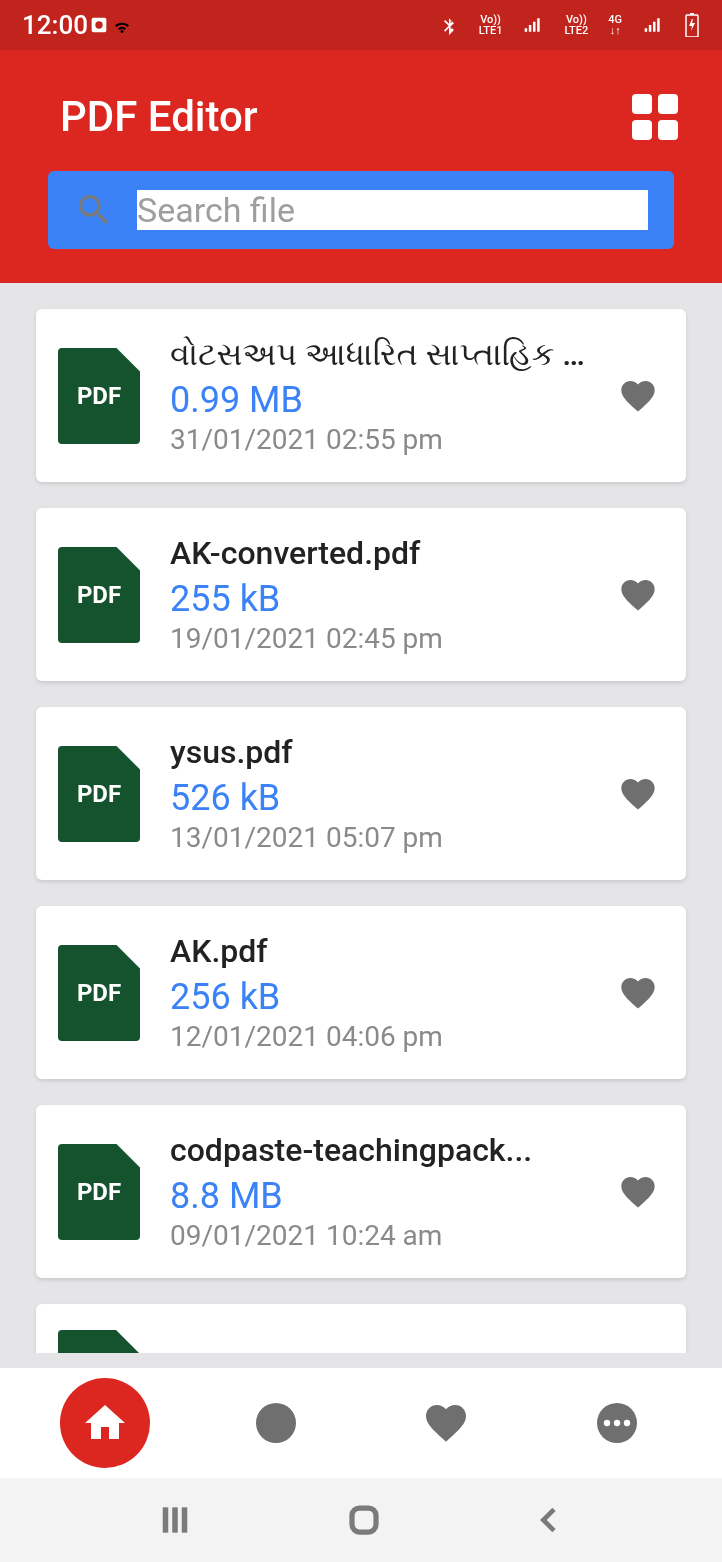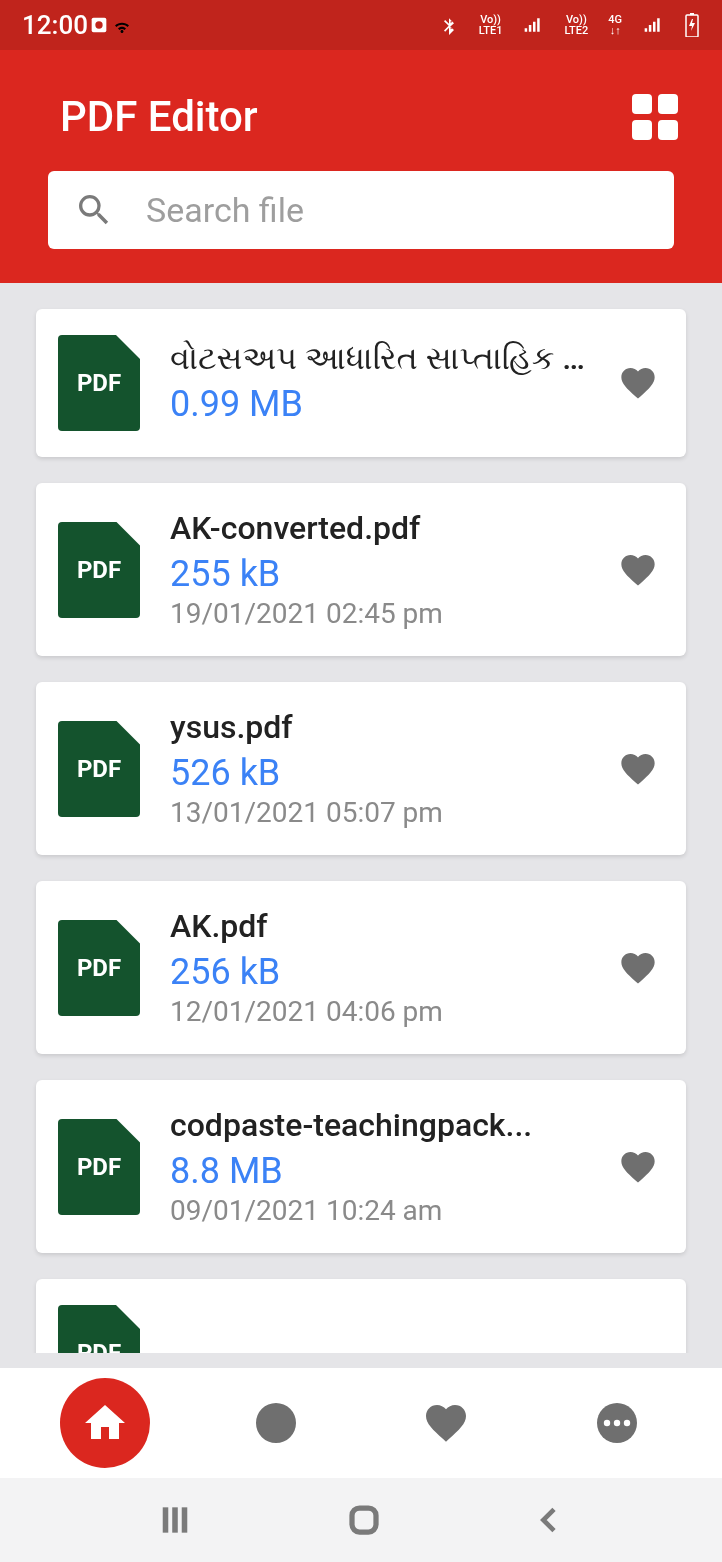--- a/index.html
+++ b/index.html
@@ -46,27 +46,27 @@
     width: 46px; height: 46px;
     display: grid;
     grid-template-columns: 1fr 1fr;
     grid-template-rows: 1fr 1fr;
     gap: 6px;
     margin-right: -4px;
   }
   .grid-icon div { background: #fff; border-radius: 4px; }
 
   .search-bar {
-    background: #ffffff;
+    background: #3b82f6;
     border-radius: 6px;
     height: 78px;
     display: flex;
     align-items: center;
     padding: 0 26px;
-    gap: 32px;
+    gap: 23px;
   }
   .search-bar svg { fill: #7a7a7a; width: 40px; height: 40px; }
   .search-bar input {
     border: none; outline: none; flex: 1;
     font-size: 34px; color: #333;
   }
   .search-bar input::placeholder { color: #9e9e9e; }
 
   
   .file-list {
@@ -220,20 +220,21 @@
   </div>
 </div>
 
 <div class="file-list">
 
   <div class="file-card">
     <div class="pdf-icon">PDF</div>
     <div class="file-info">
       <div class="file-name">વોટસઅપ આધારિત સાપ્તાહિક પરી...</div>
       <div class="file-size">0.99 MB</div>
+      <div class="file-date">31/01/2021 02:55 pm</div>
     </div>
     <svg class="heart" viewBox="0 0 24 24">
         <path d="M12 21.35l-1.45-1.32C5.4 15.36 2 12.28 2 8.5 2 5.42 4.42 3 7.5 3c1.74 0 3.41.81 4.5 2.09C13.09 3.81 14.76 3 16.5 3 19.58 3 22 5.42 22 8.5c0 3.78-3.4 6.86-8.55 11.54L12 21.35z"></path>
       </svg>
   </div>
 
   <div class="file-card">
     <div class="pdf-icon">PDF</div>
     <div class="file-info">
       <div class="file-name">AK-converted.pdf</div>

